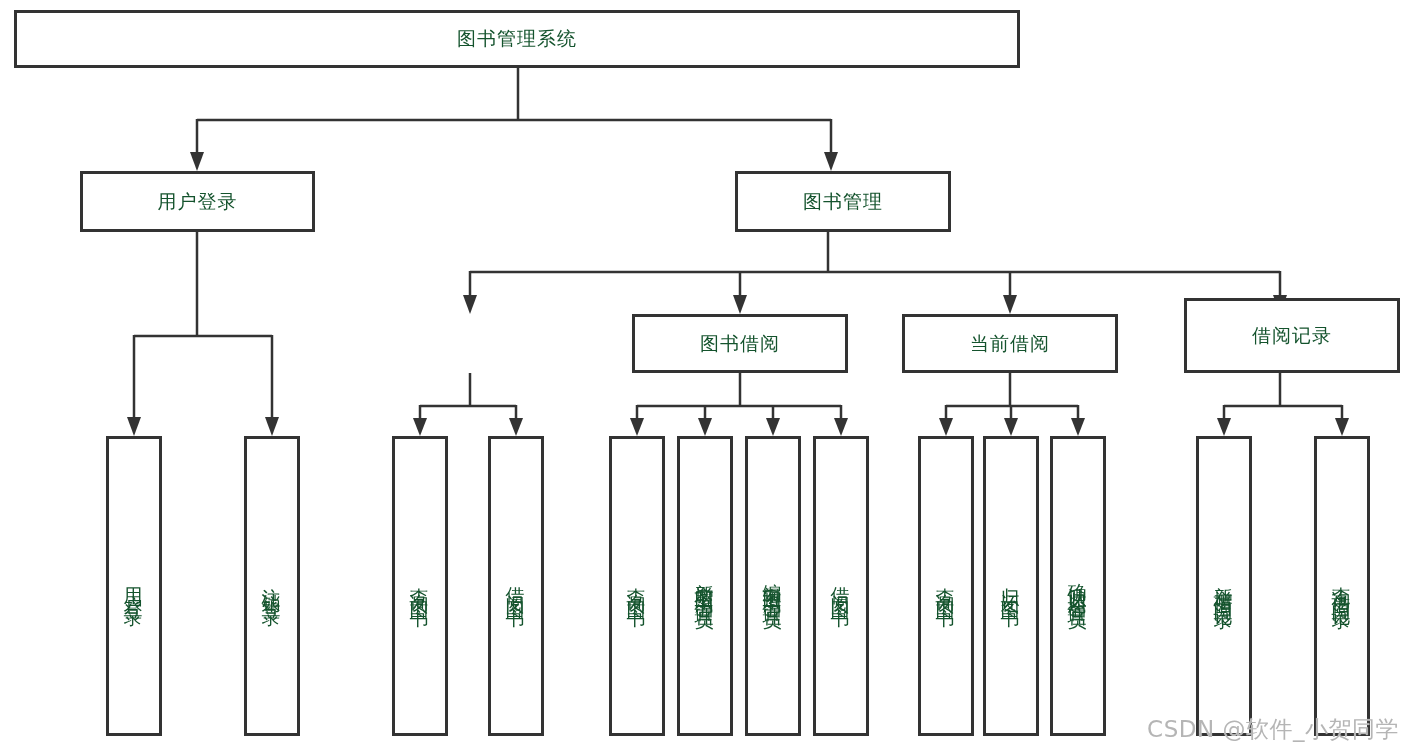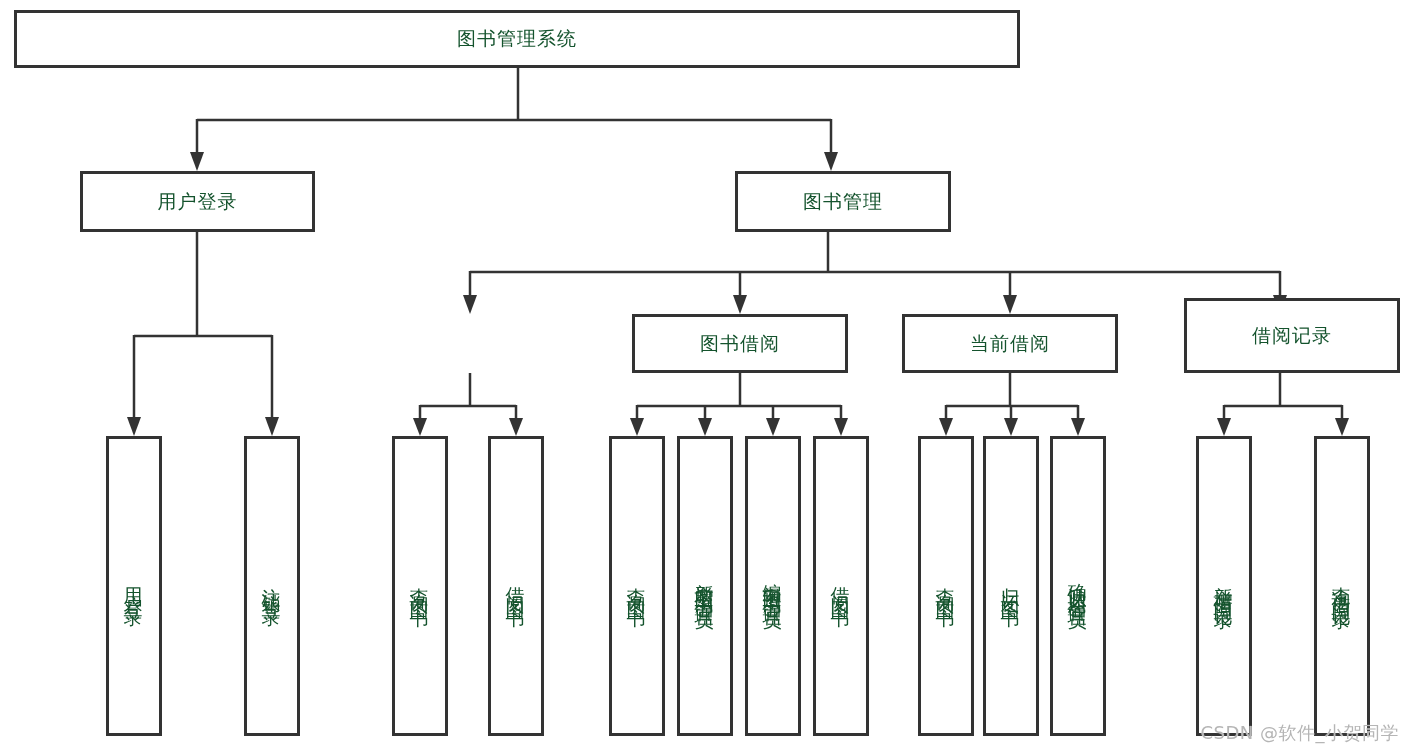--- a/index.html
+++ b/index.html
@@ -45,21 +45,21 @@
     writing-mode: vertical-rl;
     text-orientation: upright;
     font-size: 19px;
     letter-spacing: 7px;
     white-space: nowrap;
   }
   .watermark {
     position: absolute;
     right: 6px;
     bottom: 2px;
-    font-size: 18px;
+    font-size: 23px;
     color: #b5b5b5;
     letter-spacing: 0.5px;
     z-index: 5;
     text-shadow: 0 0 1px #ffffff;
   }
 </style>
 </head>
 <body>
 
 <div id="canvas">

